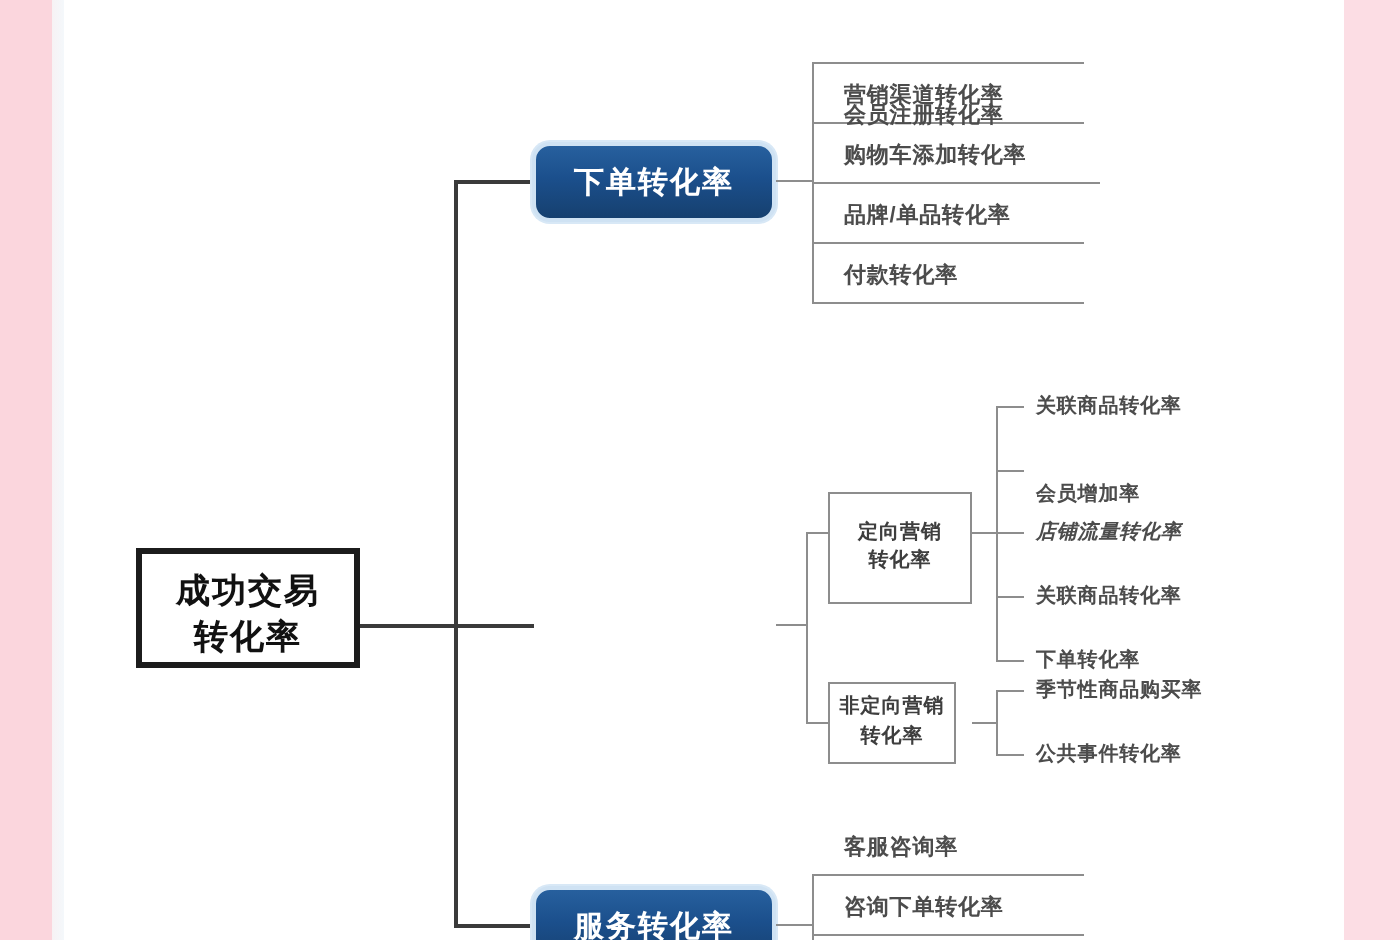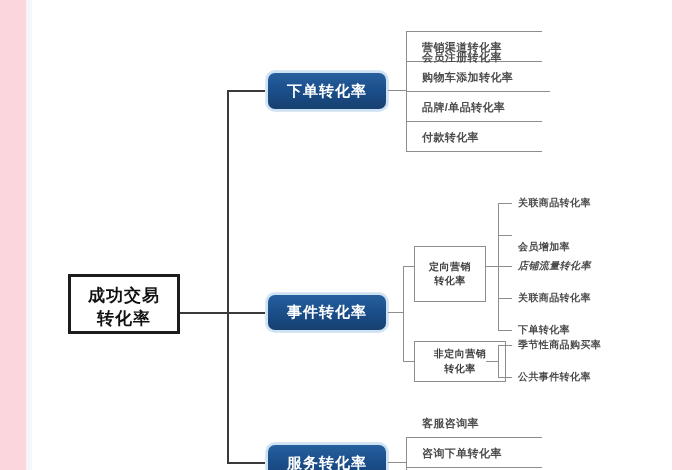--- a/index.html
+++ b/index.html
@@ -157,21 +157,20 @@
     <div class="hline soft" style="left:374px; top:91px; width:144px;"></div>
     <div class="hline soft" style="left:374px; top:121px; width:136px;"></div>
     <div class="hline soft" style="left:374px; top:151px; width:136px;"></div>
 
     <div class="leaf" style="left:390px; top:10px;margin-top:40px;">会员注册转化率</div>
     <div class="leaf" style="left:390px; top:40px;">营销渠道转化率</div>
     <div class="leaf" style="left:390px; top:70px;">购物车添加转化率</div>
     <div class="leaf" style="left:390px; top:100px;">品牌/单品转化率</div>
     <div class="leaf" style="left:390px; top:130px;">付款转化率</div>
 
-    <div class="blue-node" style="left:234px; top:293px; width:122px; height:39px;">事件转化率</div>
 
     <div class="hline soft" style="left:356px; top:312px; width:16px;"></div>
 
     <div class="vline soft" style="left:371px; top:266px; height:96px;"></div>
 
     <div class="hline soft" style="left:371px; top:266px; width:12px;"></div>
 
     <div class="hline soft" style="left:371px; top:361px; width:12px;"></div>
 
     <div class="mid-node" style="left:382px; top:246px; width:72px; height:56px;">
@@ -189,21 +188,21 @@
     <div class="hline soft" style="left:466px; top:266px; width:14px;"></div>
     <div class="hline soft" style="left:466px; top:298px; width:14px;"></div>
     <div class="hline soft" style="left:466px; top:330px; width:14px;"></div>
 
     <div class="leaf small" style="left:486px; top:196px;">关联商品转化率</div>
     <div class="leaf small" style="left:486px; top:228px;margin-top:12px;">会员增加率</div>
     <div class="leaf small" style="left:486px; top:259px;font-style:italic;">店铺流量转化率</div>
     <div class="leaf small" style="left:486px; top:291px;">关联商品转化率</div>
     <div class="leaf small" style="left:486px; top:323px;">下单转化率</div>
 
-    <div class="mid-node" style="left:382px; top:341px; width:92px; height:41px;align-items:center;">
+    <div class="mid-node" style="left:382px; top:341px; width:64px; height:41px;align-items:center;">
       <div>
         <div>非定向营销</div>
         <div>转化率</div>
       </div>
     </div>
 
     <div class="hline soft" style="left:454px; top:361px; width:12px;"></div>
     <div class="vline soft" style="left:466px; top:345px; height:32px;"></div>
     <div class="hline soft" style="left:466px; top:345px; width:14px;"></div>
     <div class="hline soft" style="left:466px; top:377px; width:14px;"></div>

